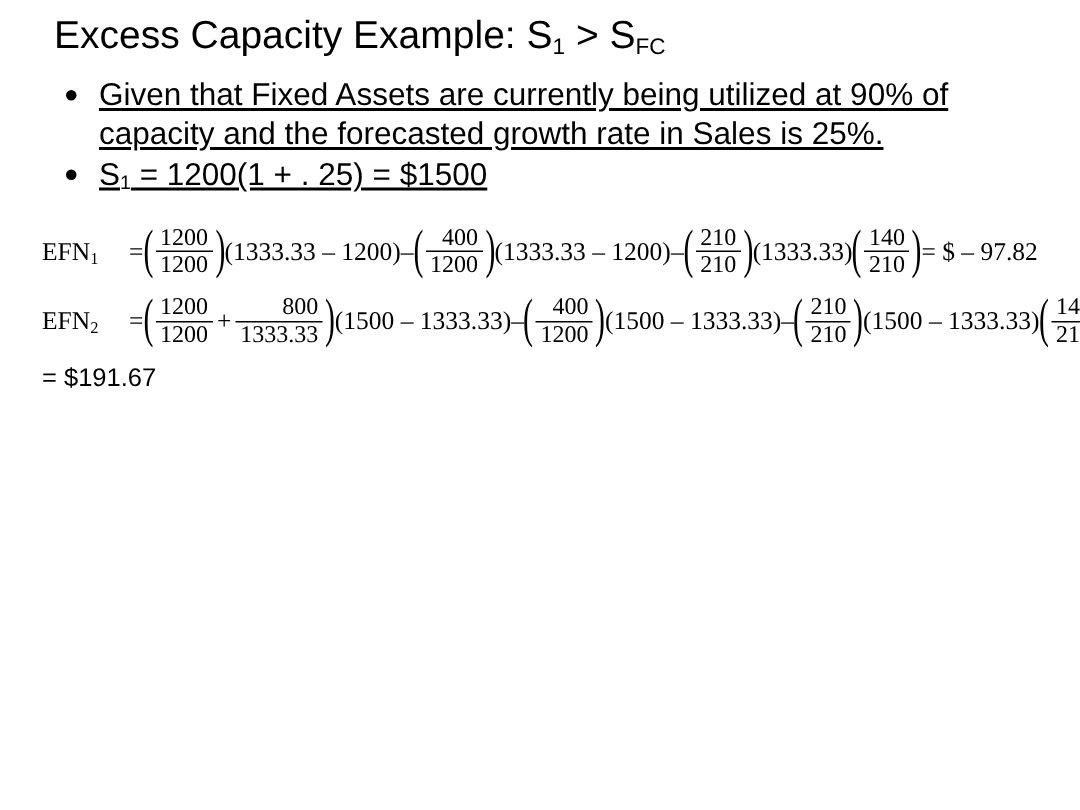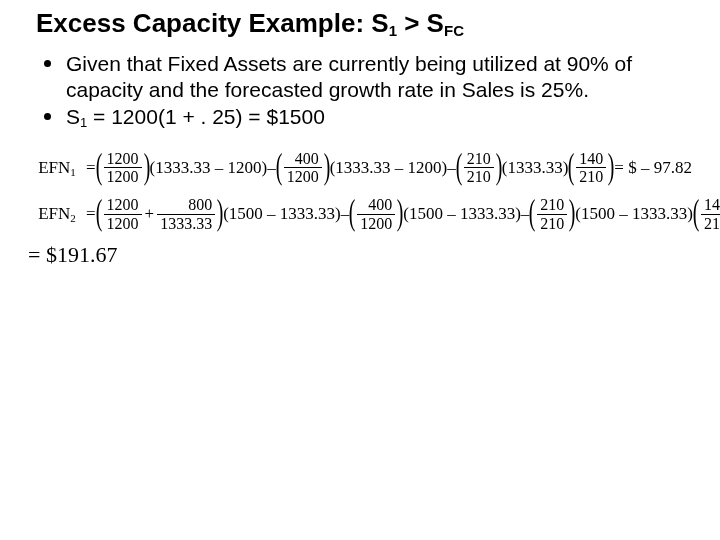--- a/index.html
+++ b/index.html
@@ -13,34 +13,35 @@
     overflow: hidden;
   }
   .slide {
     box-sizing: border-box;
     padding: 8px 20px 0 36px;
     width: 720px;
     height: 540px;
   }
   .title {
     font-size: 26px;
-    font-weight: bold;
+    font-weight: normal;
     margin: 0 0 12px 0;
     color: #000000;
   }
   .title .sub {
     font-size: 15px;
     vertical-align: baseline;
     position: relative;
     top: 4px;
   }
   .bullets {
     margin: 0 0 20px 0;
     padding: 0 30px 0 8px;
     list-style: none;
+    text-decoration: underline;
   }
   .bullets li {
     position: relative;
     padding-left: 22px;
     font-size: 21px;
     line-height: 1.22;
     margin-bottom: 2px;
   }
   .bullets li::before {
     content: "";
@@ -65,21 +66,20 @@
     margin-left: -8px;
   }
   .formula-row {
     display: flex;
     align-items: center;
     margin-bottom: 10px;
     white-space: nowrap;
   }
   .formula-row .lhs {
     min-width: 58px;
-    text-align: center;
   }
   .formula-row .lhs .sub {
     font-size: 11px;
     vertical-align: baseline;
     position: relative;
     top: 3px;
   }
   .frac {
     display: inline-flex;
     flex-direction: column;
@@ -101,22 +101,22 @@
     line-height: 36px;
     vertical-align: middle;
     transform: scaleX(0.55);
     margin: 0 -3px;
     font-family: "Times New Roman", serif;
     position: relative;
     top: -2px;
   }
   .tight { margin: 0 1px; }
   .result-row {
-    font-family: Liberation Serif, serif;
-    font-size: 22px;
+    font-family: Liberation Sans, sans-serif;
+    font-size: 17px;
     margin-top: 2px;
     margin-bottom: 14px;
     margin-left: -8px;
   }
 </style>
 </head>
 <body>
 
 <div class="slide">
 

